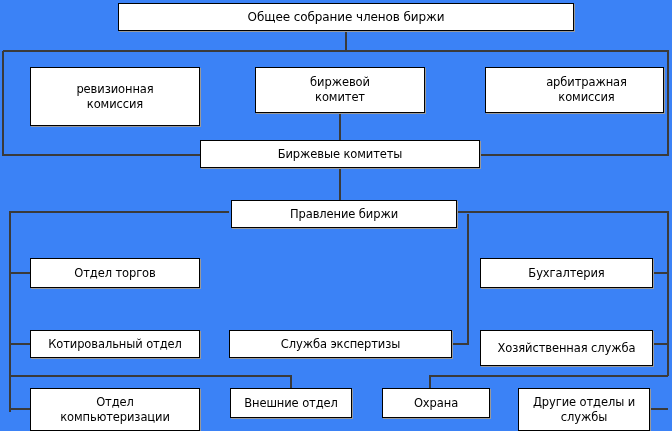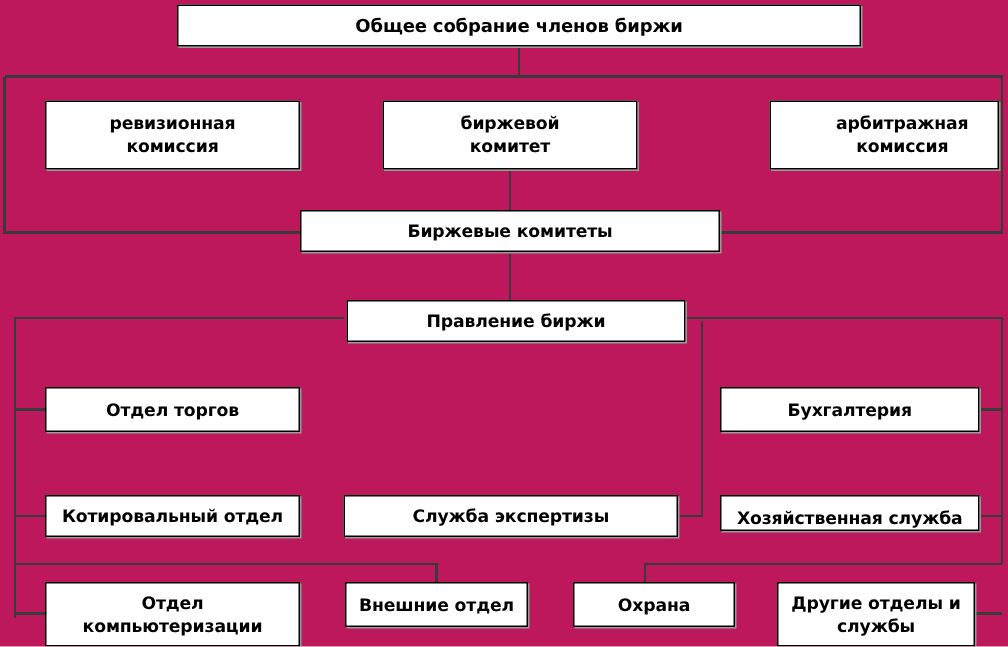--- a/index.html
+++ b/index.html
@@ -7,23 +7,22 @@
     padding: 0;
     background: #ffffff;
   }
   body {
     font-family: "DejaVu Sans", sans-serif;
   }
   #chart-root {
     position: relative;
     width: 672px;
     height: 431px;
-    background: #be185d;
+    background: #3b82f6;
     overflow: hidden;
-    font-weight: bold;
   }
   #diagram-svg {
     position: absolute;
     left: 0;
     top: 0;
     width: 672px;
     height: 431px;
     display: block;
   }
   .node-box {
@@ -84,29 +83,29 @@
 
       <path d="M10,376 L291,376 L291,388"></path>
       <path d="M668,376 L430,376 L430,388"></path>
     </g>
   </svg>
 
   <div class="node-box lvl1" style="left:118px; top:3px; width:456px; height:28px;">
     <span class="node-label">Общее собрание членов биржи</span>
   </div>
 
-  <div class="node-box" style="left:30px; top:67px; width:170px; height:46px;">
+  <div class="node-box" style="left:30px; top:67px; width:170px; height:59px;">
     <span class="node-label">ревизионная
 комиссия</span>
   </div>
   <div class="node-box" style="left:255px; top:67px; width:170px; height:46px;">
     <span class="node-label">биржевой
 комитет</span>
   </div>
-  <div class="node-box" style="left:513px; top:67px; width:153px; height:46px;padding-left:24px;">
+  <div class="node-box" style="left:485px; top:67px; width:179px; height:46px;padding-left:24px;">
     <span class="node-label">арбитражная
 комиссия</span>
   </div>
 
   <div class="node-box" style="left:200px; top:140px; width:280px; height:28px;">
     <span class="node-label">Биржевые комитеты</span>
   </div>
 
   <div class="node-box" style="left:231px; top:200px; width:226px; height:28px;">
     <span class="node-label">Правление биржи</span>
@@ -118,21 +117,21 @@
   <div class="node-box" style="left:480px; top:258px; width:173px; height:30px;">
     <span class="node-label">Бухгалтерия</span>
   </div>
 
   <div class="node-box" style="left:30px; top:330px; width:170px; height:28px;">
     <span class="node-label">Котировальный отдел</span>
   </div>
   <div class="node-box" style="left:229px; top:330px; width:223px; height:28px;">
     <span class="node-label">Служба экспертизы</span>
   </div>
-  <div class="node-box" style="left:480px; top:330px; width:173px; height:24px;align-items:flex-end;">
+  <div class="node-box" style="left:480px; top:330px; width:173px; height:36px;">
     <span class="node-label">Хозяйственная служба</span>
   </div>
 
   <div class="node-box" style="left:30px; top:388px; width:170px; height:43px;">
     <span class="node-label">Отдел
 компьютеризации</span>
   </div>
   <div class="node-box" style="left:230px; top:388px; width:122px; height:30px;">
     <span class="node-label">Внешние отдел</span>
   </div>

